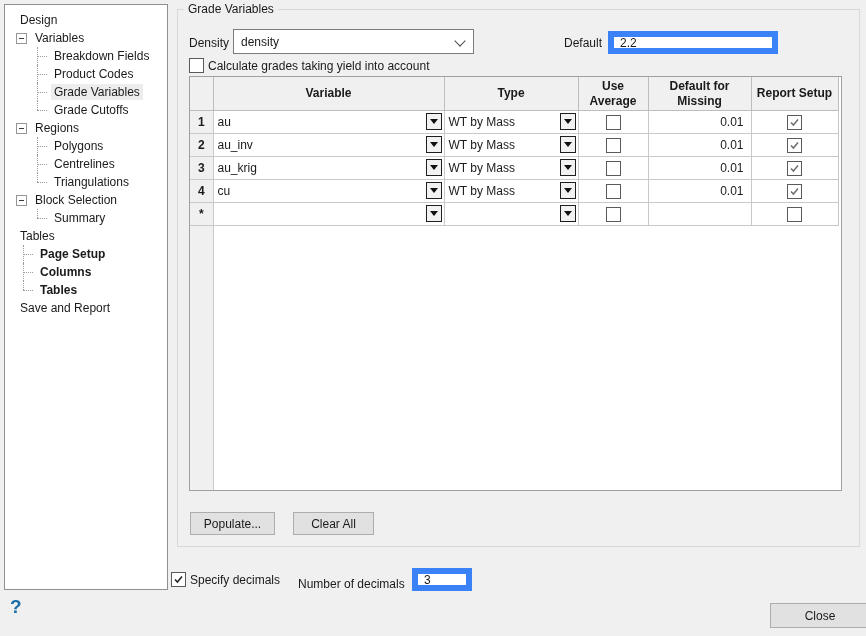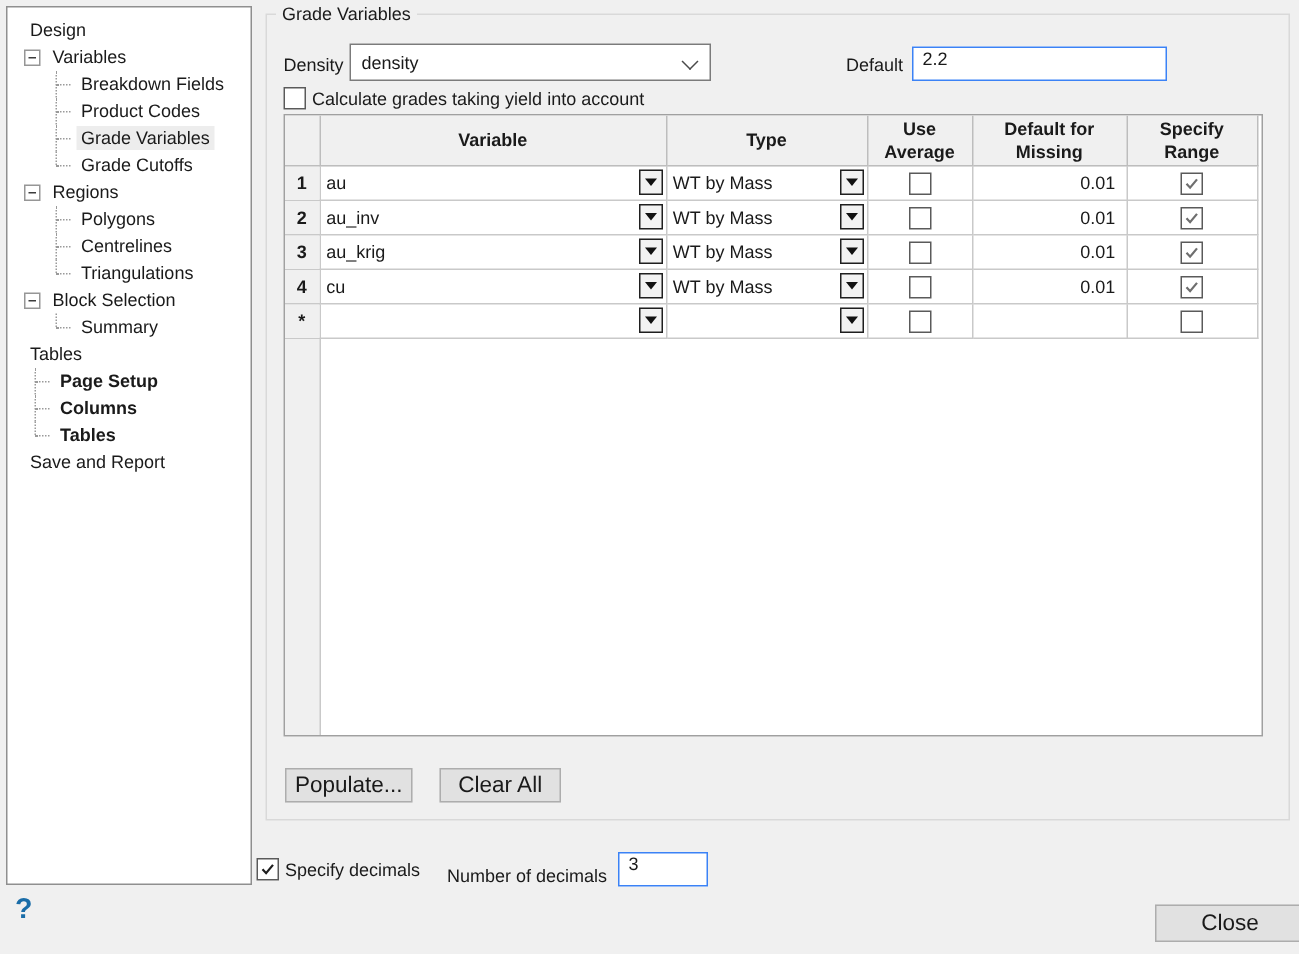--- a/index.html
+++ b/index.html
@@ -51,22 +51,22 @@
     position:absolute;left:55px;top:19px;width:241px;height:25px;
     background:#fff;border:1px solid #7b7b7b;box-sizing:border-box;
     display:flex;align-items:center;padding-left:7px;cursor:default;
   }
   .combo .chev{
     position:absolute;right:9px;top:7px;width:7px;height:7px;
     border-right:1px solid #4a4a4a;border-bottom:1px solid #4a4a4a;
     transform:rotate(45deg);
   }
   .txtbox{
-    position:absolute;background:#fff;border:1px solid #3b82f6;box-sizing:border-box;
-    display:flex;padding-left:6px;
+    position:absolute;background:#fff;border:6px solid #3b82f6;box-sizing:border-box;
+    display:flex;align-items:center;padding-left:6px;
   }
   
   .cb{
     width:13px;height:13px;border:1px solid #5a5a5a;background:#fff;box-sizing:content-box;
     display:inline-flex;align-items:center;justify-content:center;flex:0 0 auto;
   }
   .cb svg{display:block;}
   
   .grid{
     position:absolute;left:11px;top:66px;width:653px;height:415px;
@@ -95,21 +95,21 @@
   }
   .cell-drop .tri{
     width:0;height:0;border-left:4px solid transparent;border-right:4px solid transparent;
     border-top:5px solid #111;
   }
   .grid-filler{flex:1 1 auto;display:flex;}
   .grid-filler .fg{width:23px;background:#f0f0f0;border-right:1px solid #c9c9c9;}
   
   .btn{
     position:absolute;background:#e1e1e1;border:1px solid #adadad;box-sizing:border-box;
-    display:flex;align-items:center;justify-content:center;font-size:15px;cursor:default;
+    display:flex;align-items:center;justify-content:center;font-size:12px;cursor:default;
   }
   
   .help{
     position:absolute;left:10px;top:596px;font-size:19px;font-weight:bold;color:#1a6da8;
     cursor:default;
   }
 </style>
 </head>
 <body>
 
@@ -214,21 +214,21 @@
           <col style="width:103px">
           <col style="width:87px">
       </colgroup>
       <thead id="grid-head">
           <tr>
             <th></th>
             <th>Variable</th>
             <th>Type</th>
             <th>Use Average</th>
             <th>Default for Missing</th>
-            <th>Specify Range</th>
+            <th>Report Setup</th>
           </tr>
         </thead>
       <tbody id="grid-body">
           <tr>
             <td class="gutter">1</td>
             <td class="txt">au<span class="cell-drop">
                 <span class="tri"></span>
               </span></td>
             <td class="txt">WT by Mass<span class="cell-drop">
                 <span class="tri"></span>

